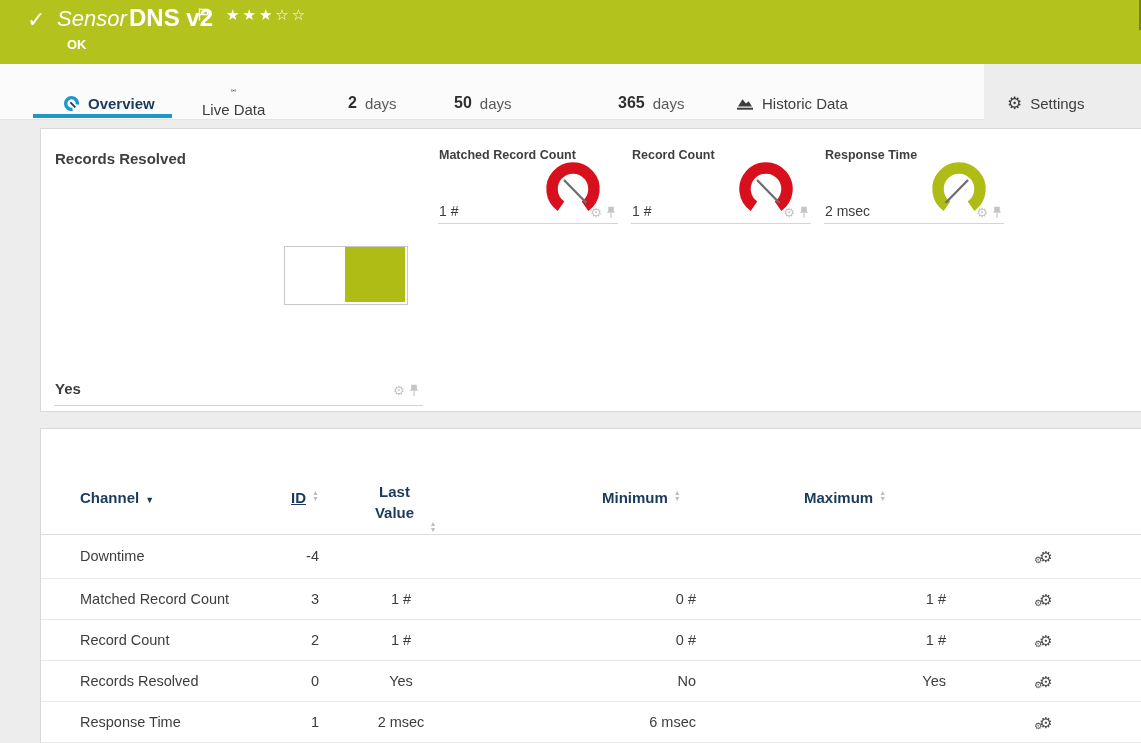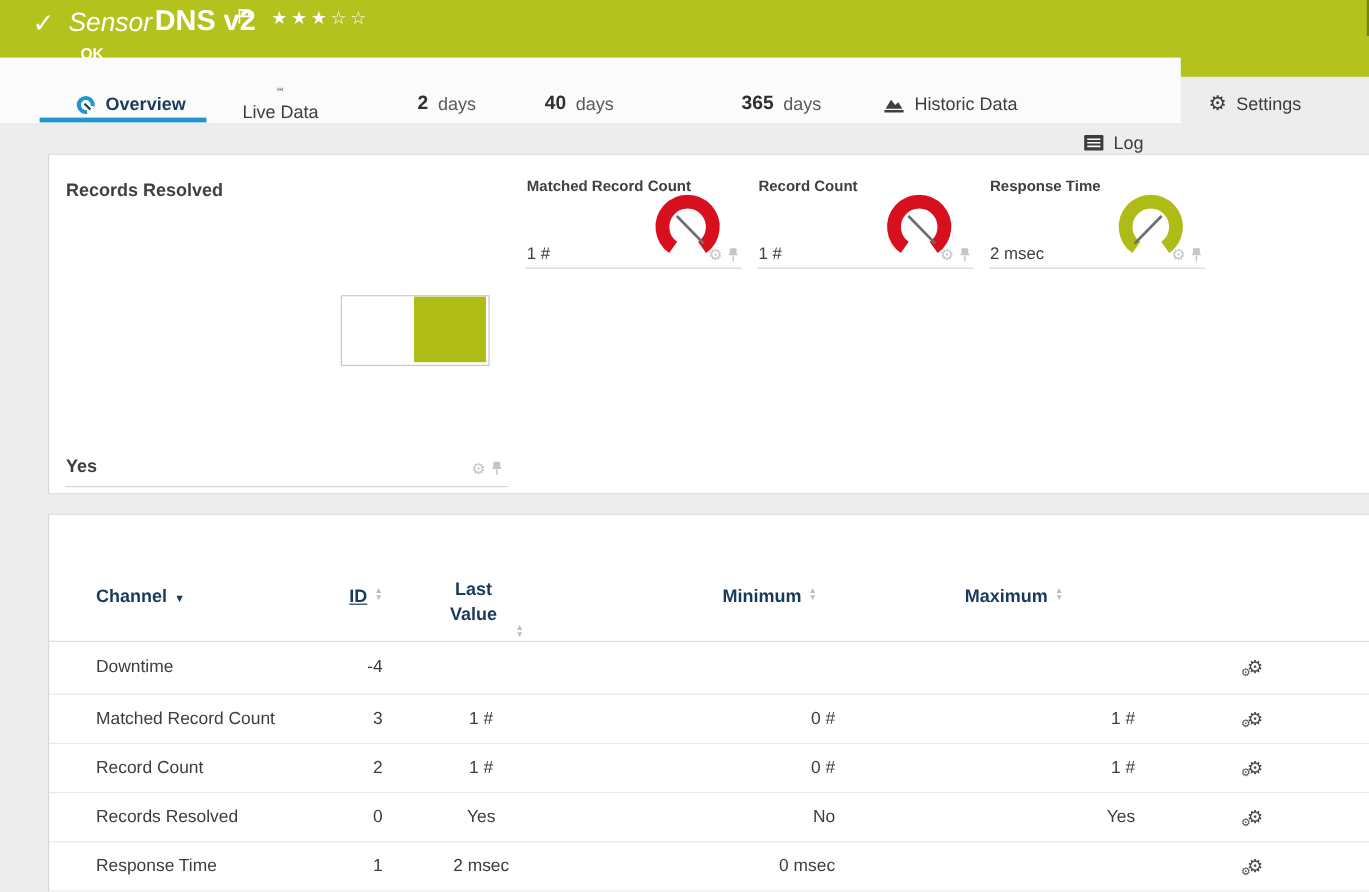--- a/index.html
+++ b/index.html
@@ -10,21 +10,21 @@
   .hdr{position:absolute;left:0;top:0;width:1141px;height:64px;background:#b3c21c;color:#fff;}
   .hdr-check{position:absolute;left:27px;top:7px;font-size:22px;font-weight:bold;}
   .hdr-kind{position:absolute;left:57px;top:6px;font-size:22px;font-style:italic;}
   .hdr-name{position:absolute;left:114px;top:4px;font-size:24px;font-weight:bold;margin-left:15px;}
   .hdr-flag{position:absolute;left:198px;top:7px;}
   .hdr-stars{position:absolute;left:226px;top:6px;font-size:15px;letter-spacing:3px;cursor:pointer;}
   .hdr-ok{position:absolute;left:67px;top:37px;font-size:13px;font-weight:bold;}
   .hdr-edge{position:absolute;right:0;top:0;width:2px;height:30px;background:#77821c;}
 
   
-  .tabbar{position:absolute;left:0;top:48px;width:984px;height:55px;background:#fbfbfb;border-bottom:1px solid #e4e4e4;}
+  .tabbar{position:absolute;left:0;top:64px;width:984px;height:55px;background:#fbfbfb;border-bottom:1px solid #e4e4e4;}
   .tab{position:absolute;top:24px;height:30px;display:flex;align-items:center;gap:8px;
        font-size:15px;color:#3d3d3d;cursor:pointer;white-space:nowrap;}
   .tab .num{font-weight:bold;font-size:16px;color:#2f2f2f;}
   .tab .word{color:#5a5a5a;}
   .tab-overview{left:63px;}
   .tab-overview span{font-weight:bold;color:#1a3a5c;}
   .tab-underline{position:absolute;left:33px;top:50px;width:139px;height:4px;background:#2196cd;}
   .tab-live{left:202px;flex-direction:column;}
   .tab-2d{left:348px;}
   .tab-30d{left:454px;}
@@ -113,21 +113,21 @@
         <circle cx="10" cy="8" r="1.9" fill="#3d3d3d"></circle>
         <path d="M7.3 5.2 A4.6 4.6 0 0 0 7.3 10.8 M4.9 3.1 A8.2 8.2 0 0 0 4.9 12.9 M12.7 5.2 A4.6 4.6 0 0 1 12.7 10.8 M15.1 3.1 A8.2 8.2 0 0 1 15.1 12.9" fill="none" stroke="#3d3d3d" stroke-width="1.4"></path>
       </svg>
       <span>Live Data</span>
     </div>
     <div class="tab tab-2d">
       <span class="num">2</span>
         <span class="word">days</span>
     </div>
     <div class="tab tab-30d">
-      <span class="num">40</span>
+      <span class="num">50</span>
         <span class="word">days</span>
     </div>
     <div class="tab tab-365d">
       <span class="num">365</span>
         <span class="word">days</span>
     </div>
     <div class="tab tab-hist">
       <svg width="18" height="15" viewBox="0 0 18 15">
         <path d="M1 13.7h16v-2H1z" fill="#3d3d3d"></path>
         <path d="M2 10.6 L6.5 3.2 L10 7.4 L12.6 5.2 L16 10.6 z" fill="#3d3d3d"></path>
@@ -281,20 +281,20 @@
       <span class="cell c-max">Yes</span>
       <span class="cell c-gear">
           <span class="tgear">⚙<span class="tgear-small">⚙</span></span>
         </span>
     </div>
 
     <div class="trow" style="top:273px;">
       <span class="cell c-channel">Response Time</span>
       <span class="cell c-id">1</span>
       <span class="cell c-last">2 msec</span>
-      <span class="cell c-min">0 msec</span>
+      <span class="cell c-min">6 msec</span>
       <span class="cell c-gear">
           <span class="tgear">⚙<span class="tgear-small">⚙</span></span>
         </span>
     </div>
   </div>
 
 </div>
 
 </body></html>

